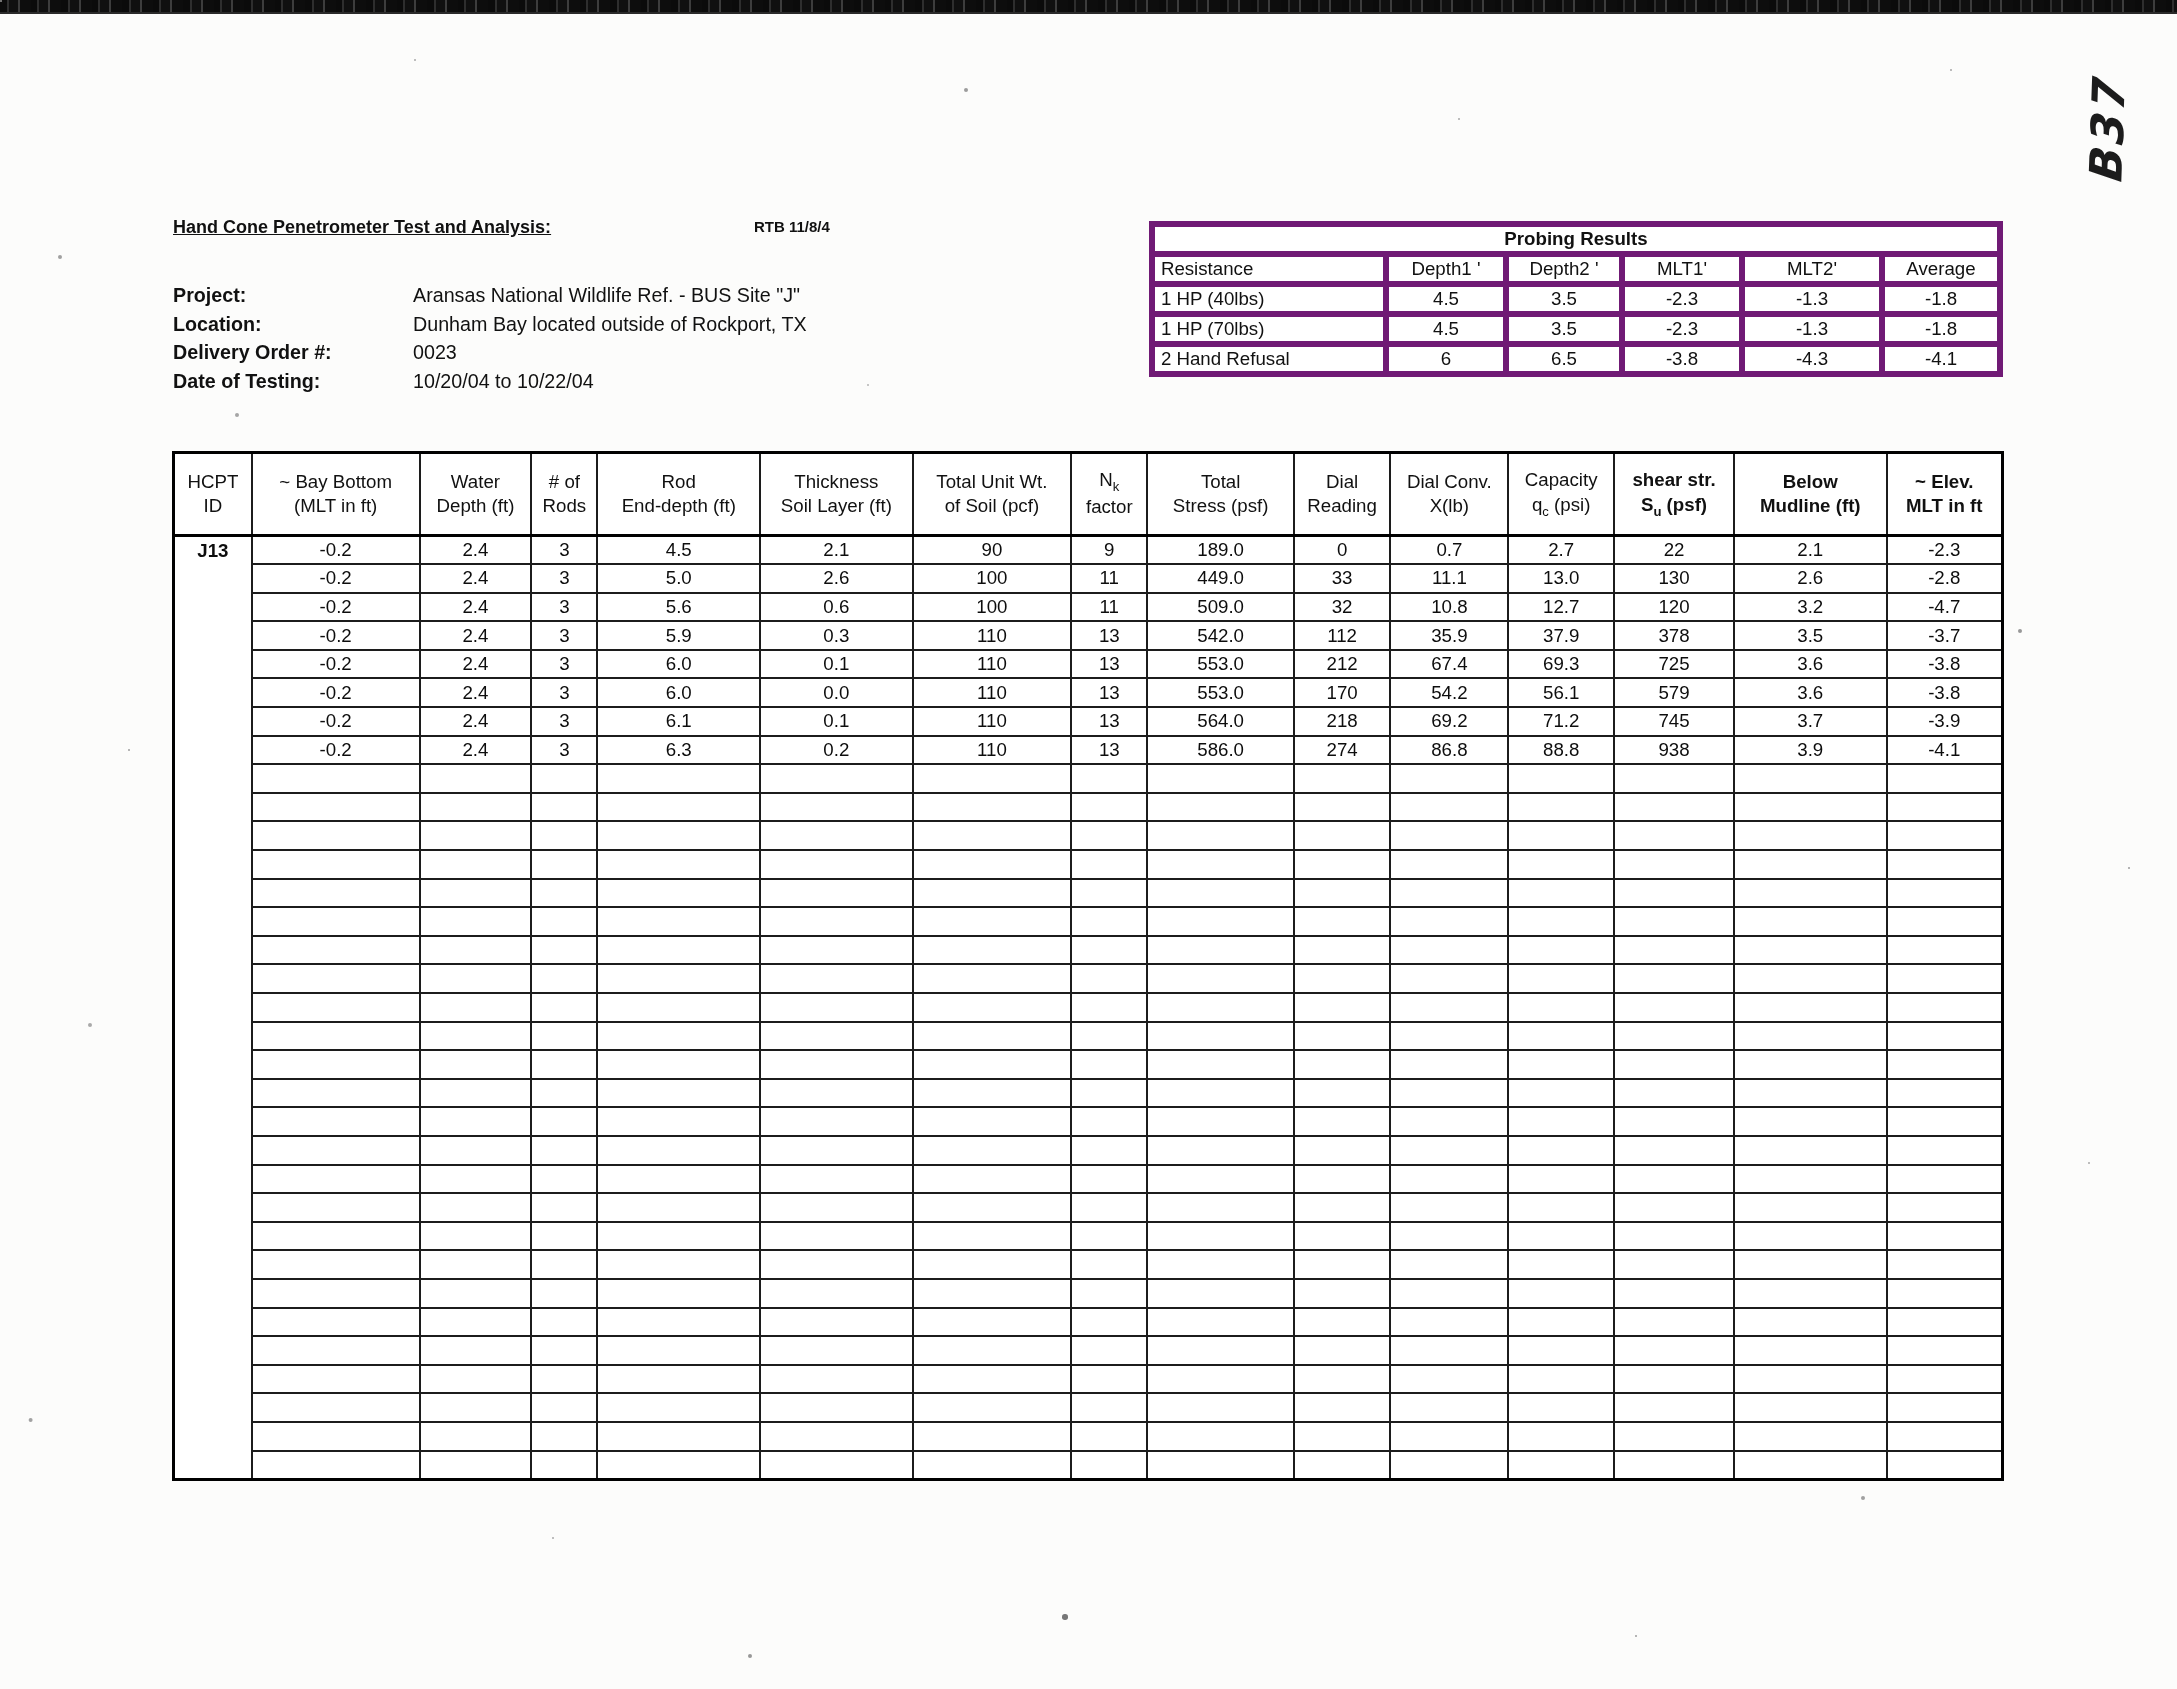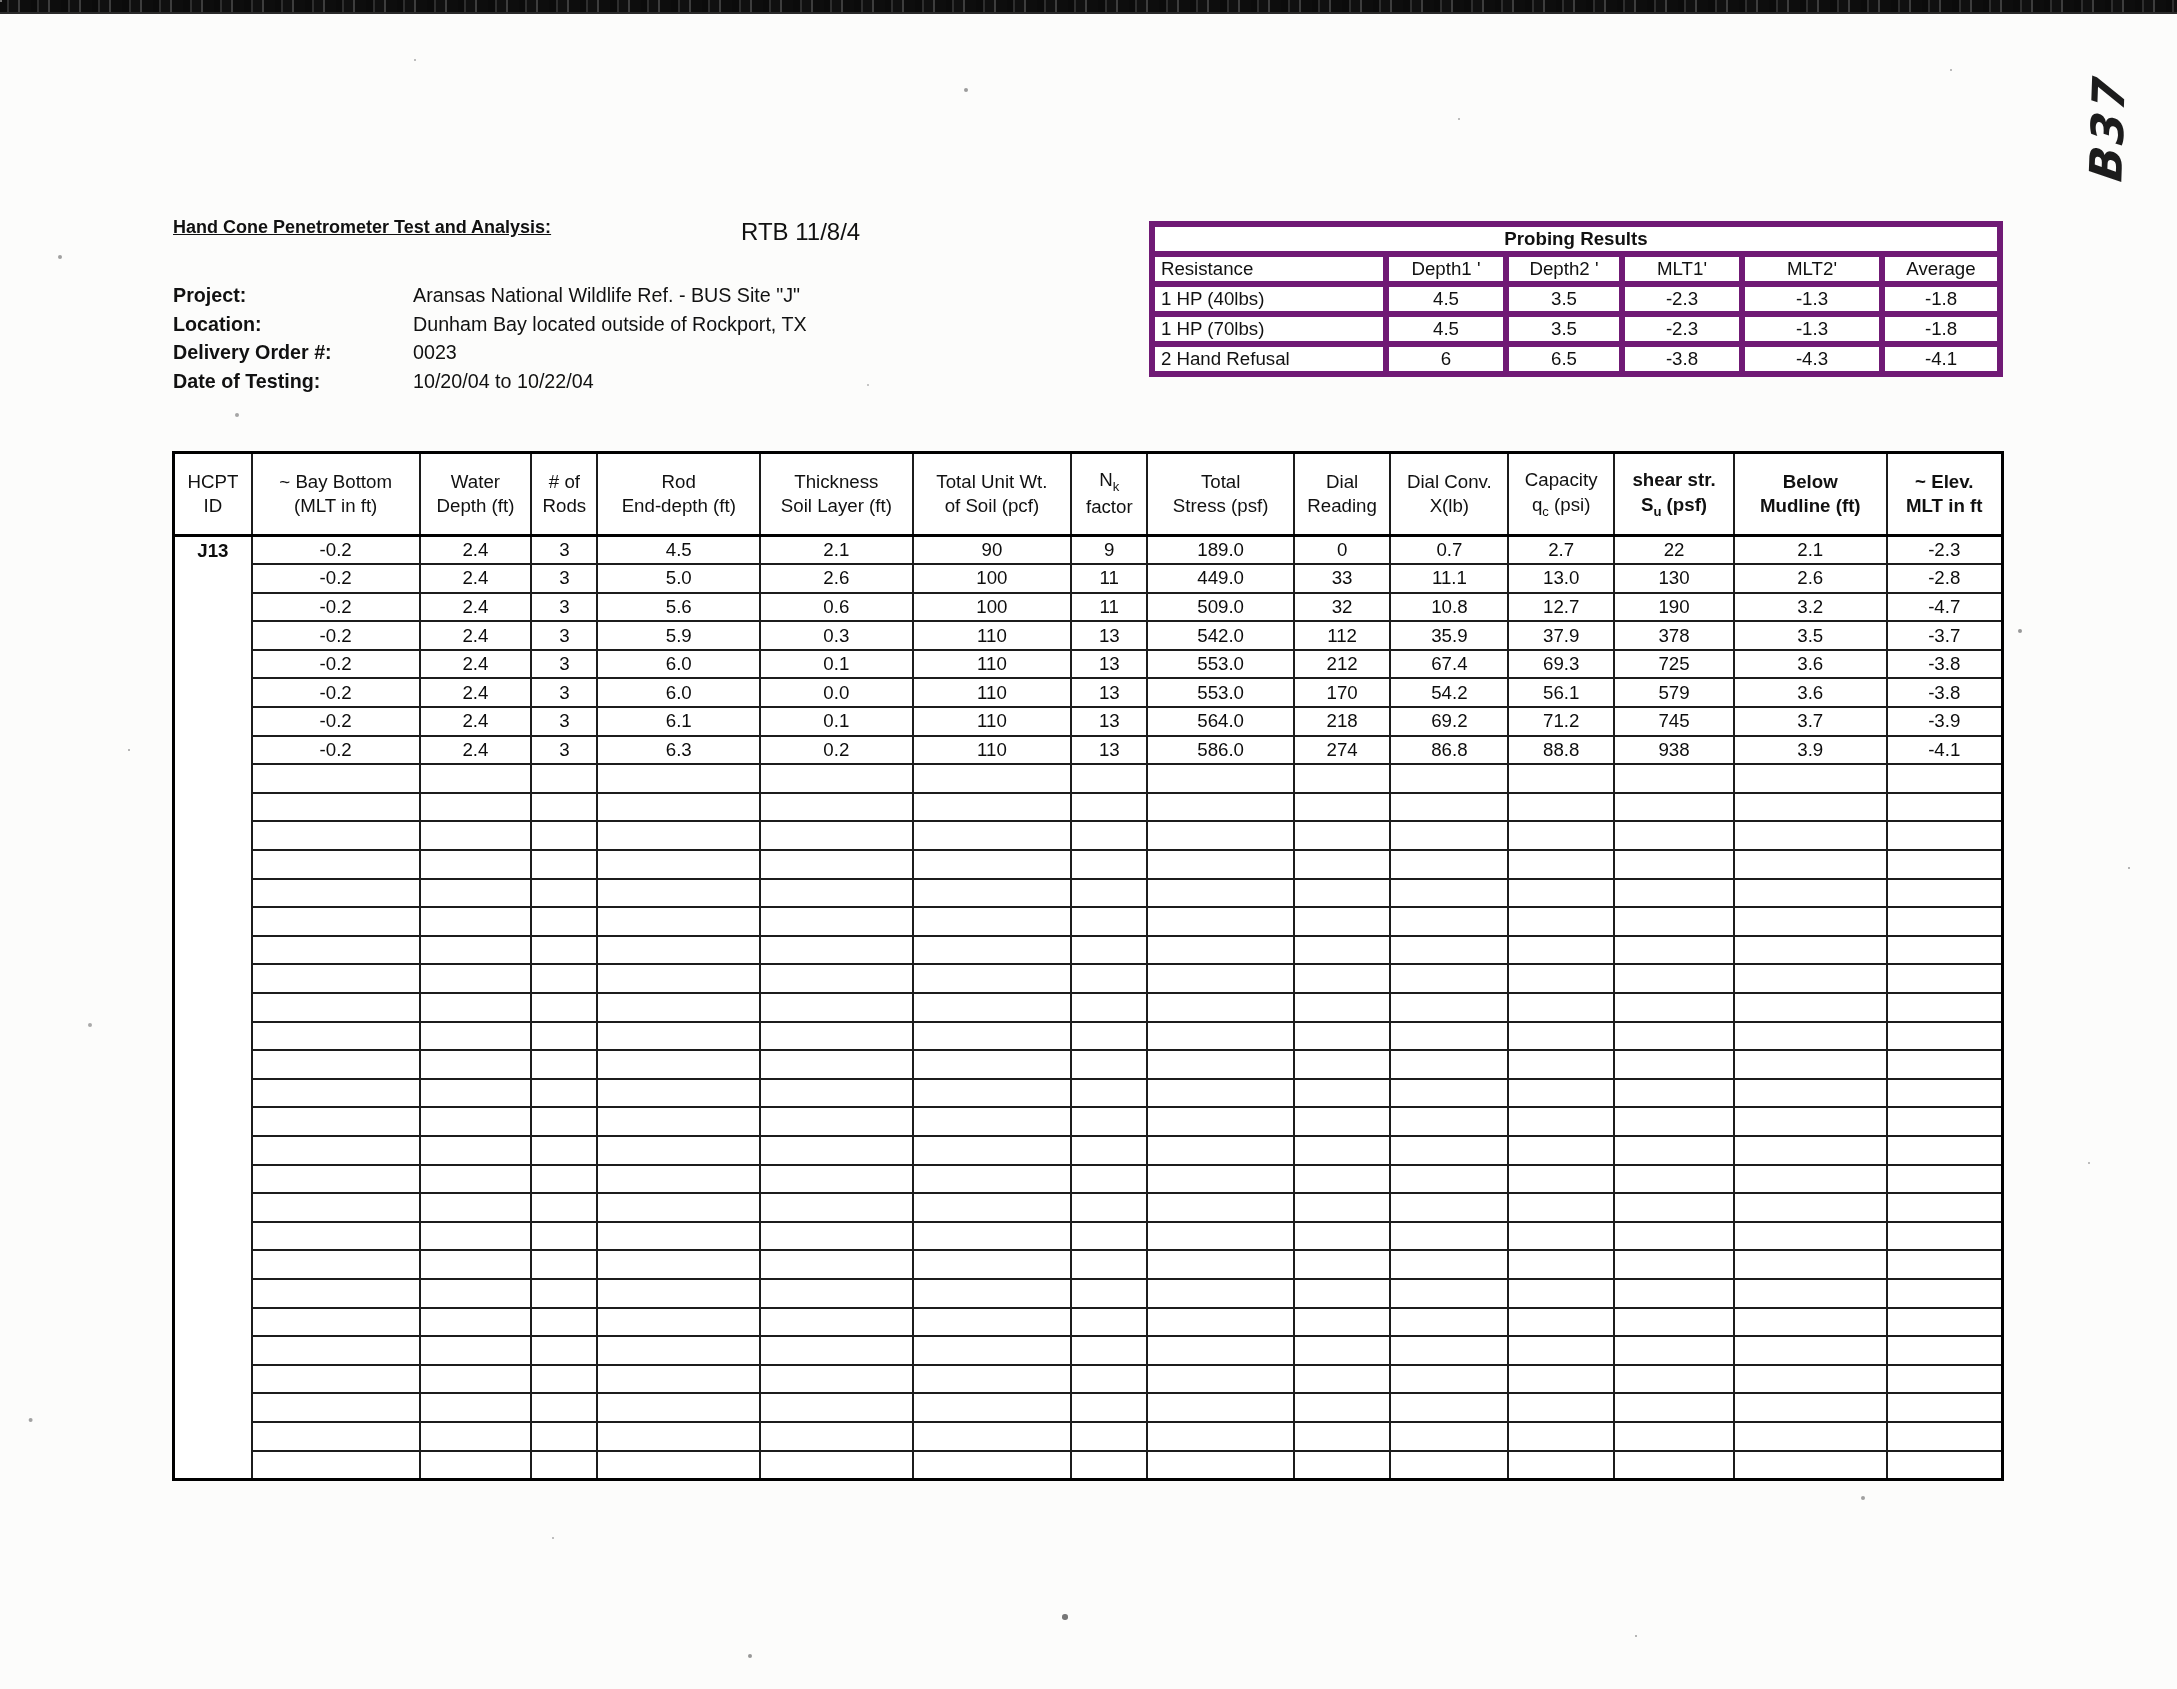--- a/index.html
+++ b/index.html
@@ -45,21 +45,21 @@
     font-style: italic;
     font-size: 45px; font-weight: bold; color: #1c1c1c;
     letter-spacing: 3px;
   }
 
   
   .doc-title-row { position: absolute; left: 173px; top: 217px; width: 985px; height: 29.6px; }
   .doc-title {
     font-size: 18px; font-weight: bold; text-decoration: underline;
   }
-  .doc-ref { position: absolute; left: 568px; top: 1px; font-size: 24px; }
+  .doc-ref { position: absolute; left: 581px; top: 1px; font-size: 15px; font-weight: bold; }
 
   
   .info-block { position: absolute; left: 173px; top: 284px; font-size: 19.7px; }
   .info-row { display: flex; height: 28.6px; align-items: flex-start; }
   .info-label { width: 240px; font-weight: bold; }
   .info-value { white-space: nowrap; }
 
   
   table { border-collapse: collapse; table-layout: fixed; }
   th, td { overflow: hidden; white-space: nowrap; }
@@ -299,21 +299,21 @@
         <td>2.4</td>
         <td>3</td>
         <td>5.6</td>
         <td>0.6</td>
         <td>100</td>
         <td>11</td>
         <td>509.0</td>
         <td>32</td>
         <td>10.8</td>
         <td>12.7</td>
-        <td>190</td>
+        <td>120</td>
         <td>3.2</td>
         <td>-4.7</td>
       </tr>
       <tr>
         <td>-0.2</td>
         <td>2.4</td>
         <td>3</td>
         <td>5.9</td>
         <td>0.3</td>
         <td>110</td>

